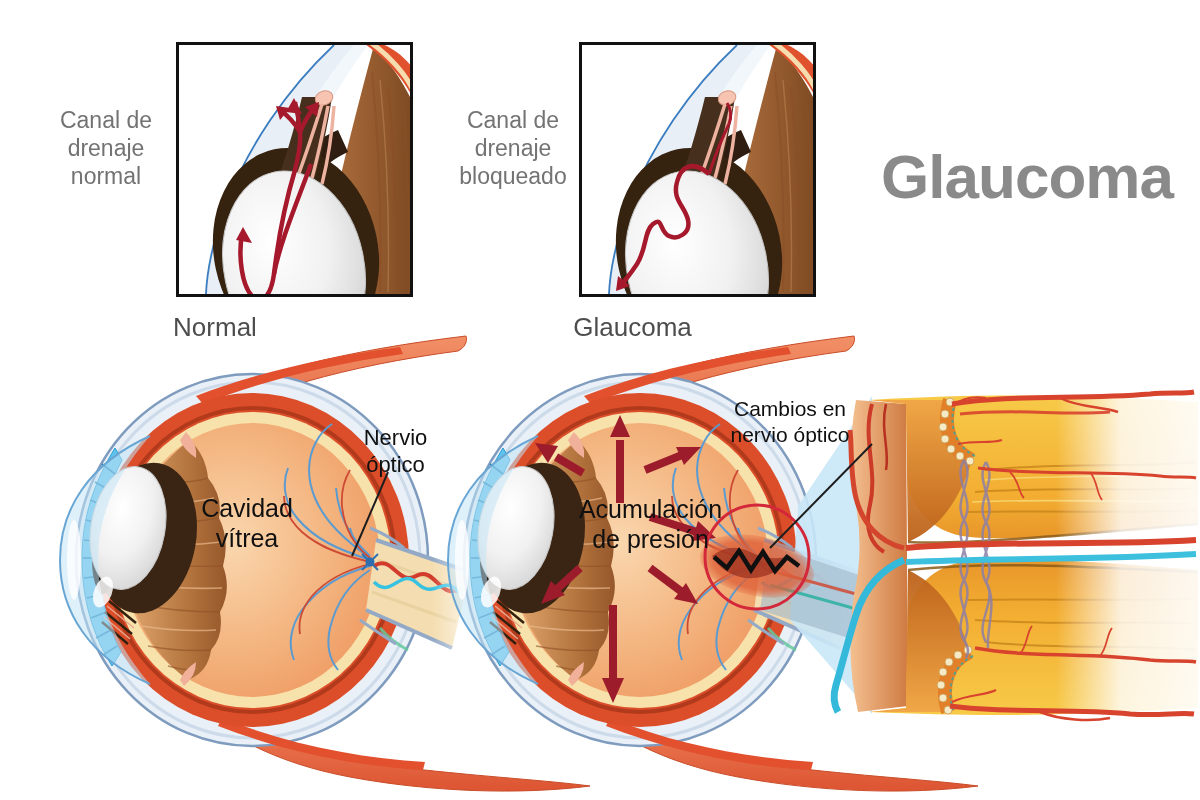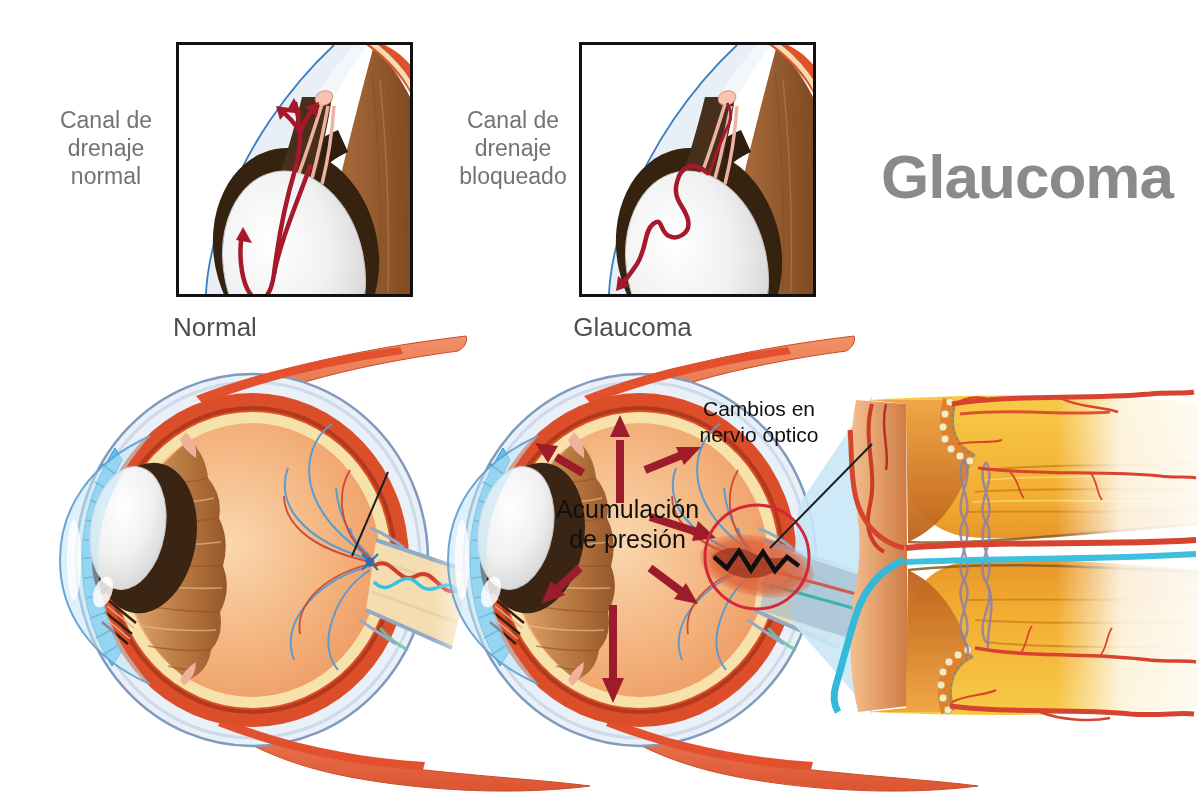--- a/index.html
+++ b/index.html
@@ -418,17 +418,21 @@
 
 <div class="lbl lbl-canal" style="left:36px;top:106px;width:140px;">Canal de
 drenaje
 normal</div>
 <div class="lbl lbl-canal" style="left:438px;top:106px;width:150px;">Canal de
 drenaje
 bloqueado</div>
 <div class="lbl lbl-title" style="left:862px;top:142px;width:330px;">Glaucoma</div>
 <div class="lbl lbl-caption" style="left:160px;top:312px;width:110px;">Normal</div>
 <div class="lbl lbl-caption" style="left:565px;top:312px;width:135px;">Glaucoma</div>
-<div class="lbl lbl-inner" style="left:545px;top:494px;width:165px;">Acumulación
+<div class="lbl lbl-inner" style="left:182px;top:493px;width:130px;">Cavidad
+vítrea</div>
+<div class="lbl lbl-nervio" style="left:348px;top:424px;width:95px;">Nervio
+óptico</div>
+<div class="lbl lbl-inner" style="left:568px;top:494px;width:165px;">Acumulación
 de presión</div>
-<div class="lbl lbl-small" style="left:689px;top:396px;width:140px;">Cambios en
+<div class="lbl lbl-small" style="left:720px;top:396px;width:140px;">Cambios en
 nervio óptico</div>
 </div>
 
 </body></html>

